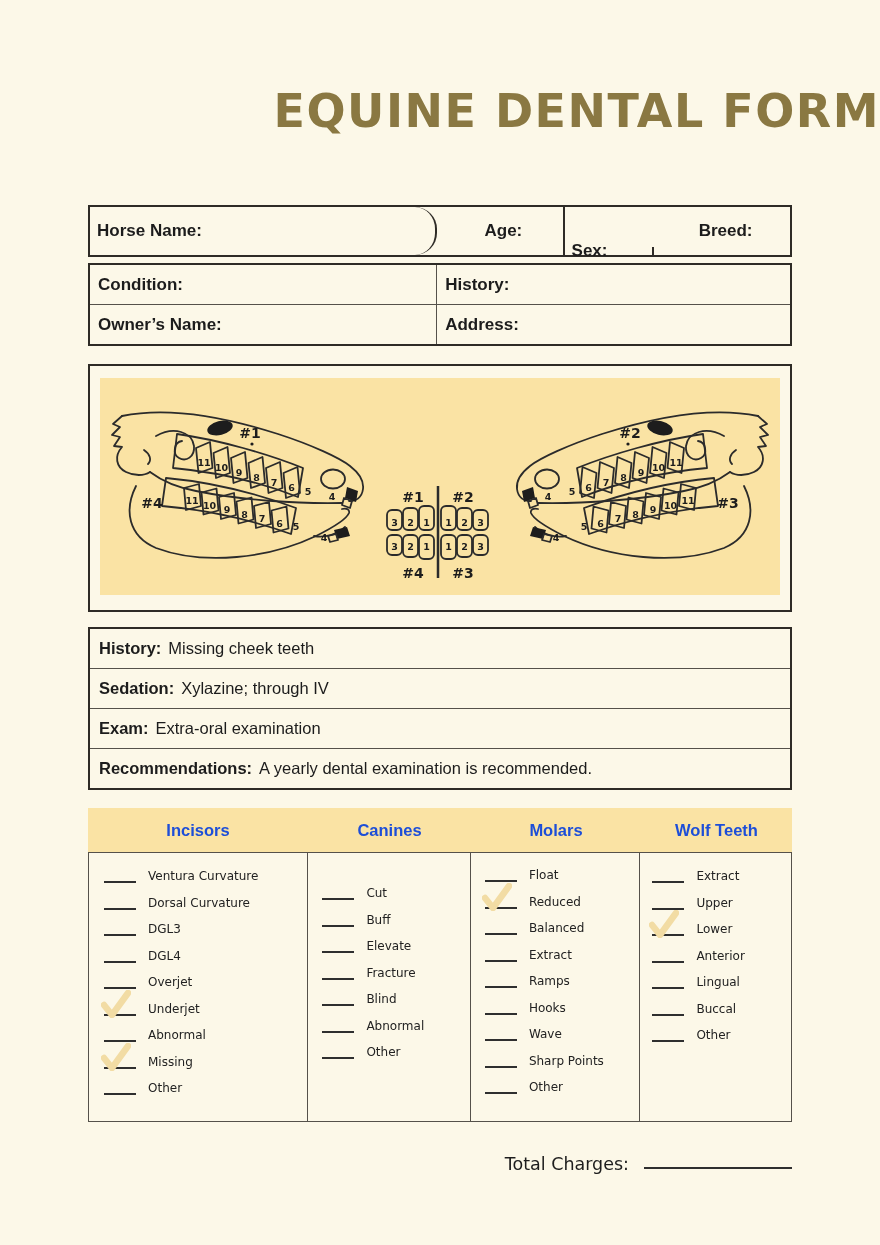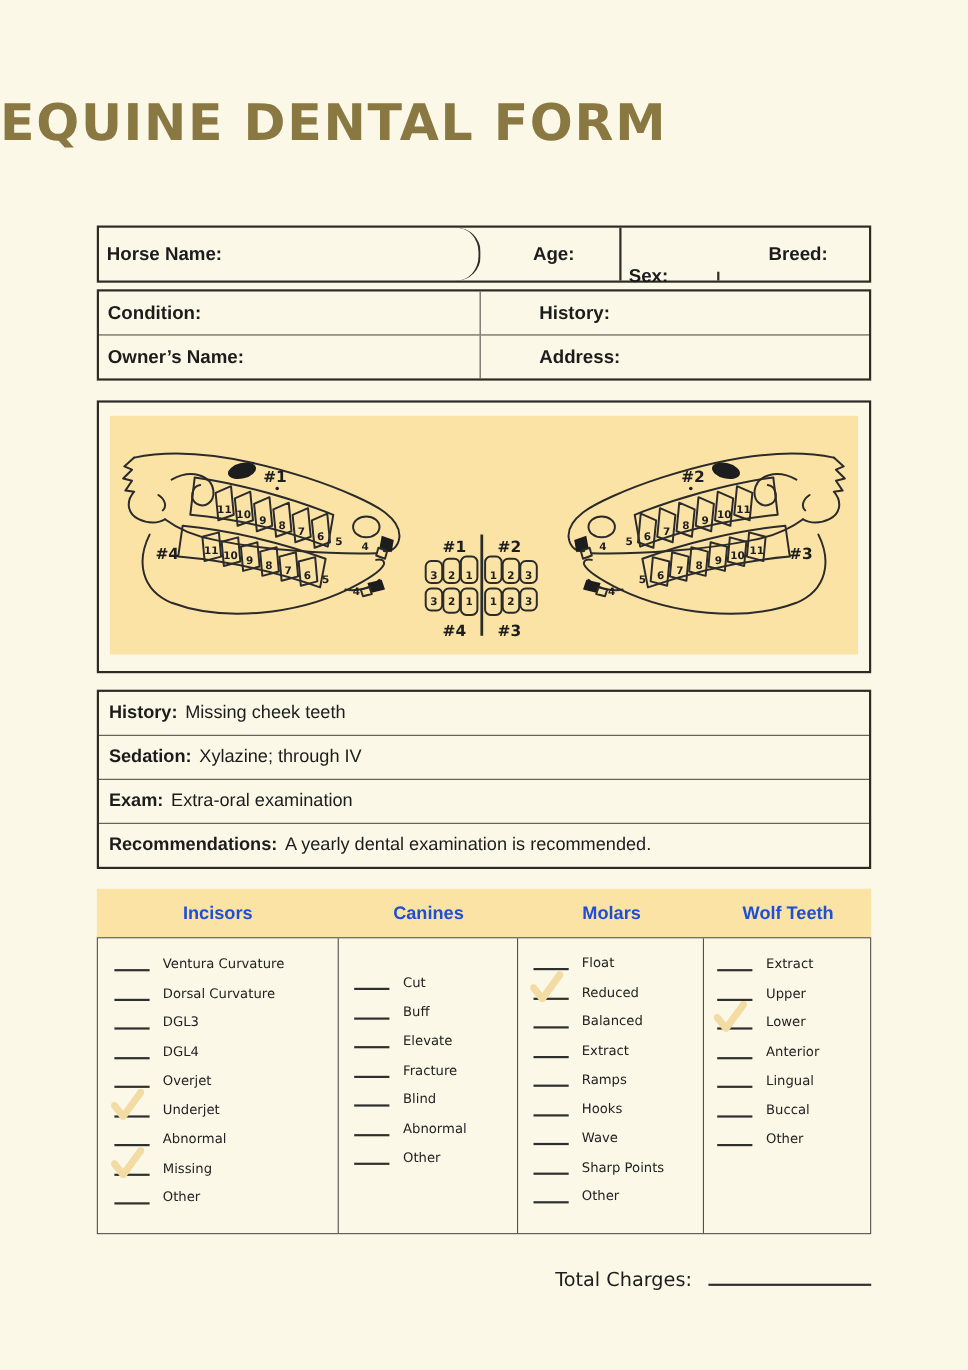--- a/index.html
+++ b/index.html
@@ -1,31 +1,31 @@
 <!DOCTYPE html>
 <html><head>
 <meta charset="utf-8">
 <style>
   html,body{margin:0;padding:0;width:880px;height:1245px;overflow:hidden;}
   body{background:#FCF8E8;font-family:"Liberation Sans",sans-serif;color:#1C1C1C;position:relative;}
   .page{position:absolute;inset:0;}
 
-  .title{position:absolute;top:84px;left:0;width:100%;margin:0;text-align:left;
+  .title{position:absolute;top:84px;left:0;width:100%;margin:0;text-align:right;
          font-family:"DejaVu Sans",sans-serif;font-weight:700;font-size:46px;
          letter-spacing:1.5px;color:#8A7842;}
 
   .tbl{position:absolute;left:88px;width:704px;border:2px solid #2E2B26;box-sizing:border-box;background:#FCF8E8;}
   .tbl1{top:205px;height:52px;display:flex;}
   .tbl1 .cell{display:flex;align-items:center;padding-left:7px;box-sizing:border-box;
               border-right:2px solid #2E2B26;font-weight:bold;font-size:17px;}
   .tbl1 .cell:last-child{border-right:none;justify-content:center;}
   .w1{width:49.6%;border-radius:22px;} .w2{width:18.2%;justify-content:center;} .w3{width:12.8%;margin-top:40px;} .w4{width:19.4%;}
 
   .tbl2{top:263px;height:83px;display:flex;flex-direction:column;}
-  .tbl2 .trow{flex:1;display:flex;gap:45px;}
+  .tbl2 .trow{flex:1;display:flex;}
   .tbl2 .trow + .trow{border-top:1.5px solid #55514A;}
   .tbl2 .cell{display:flex;align-items:center;padding-left:8px;box-sizing:border-box;
               font-weight:bold;font-size:17px;}
   .tbl2 .cl{width:49.6%;border-right:1.5px solid #55514A;}
   .tbl2 .cr{flex:1;}
 
   .diagram-box{position:absolute;left:88px;top:364px;width:704px;height:248px;
                border:2px solid #2E2B26;box-sizing:border-box;background:#FCF8E8;}
   .diagram-yellow{position:absolute;left:10px;right:10px;top:12px;bottom:15px;background:#FAE3A4;}
   .diagram-yellow svg{width:100%;height:100%;display:block;}

